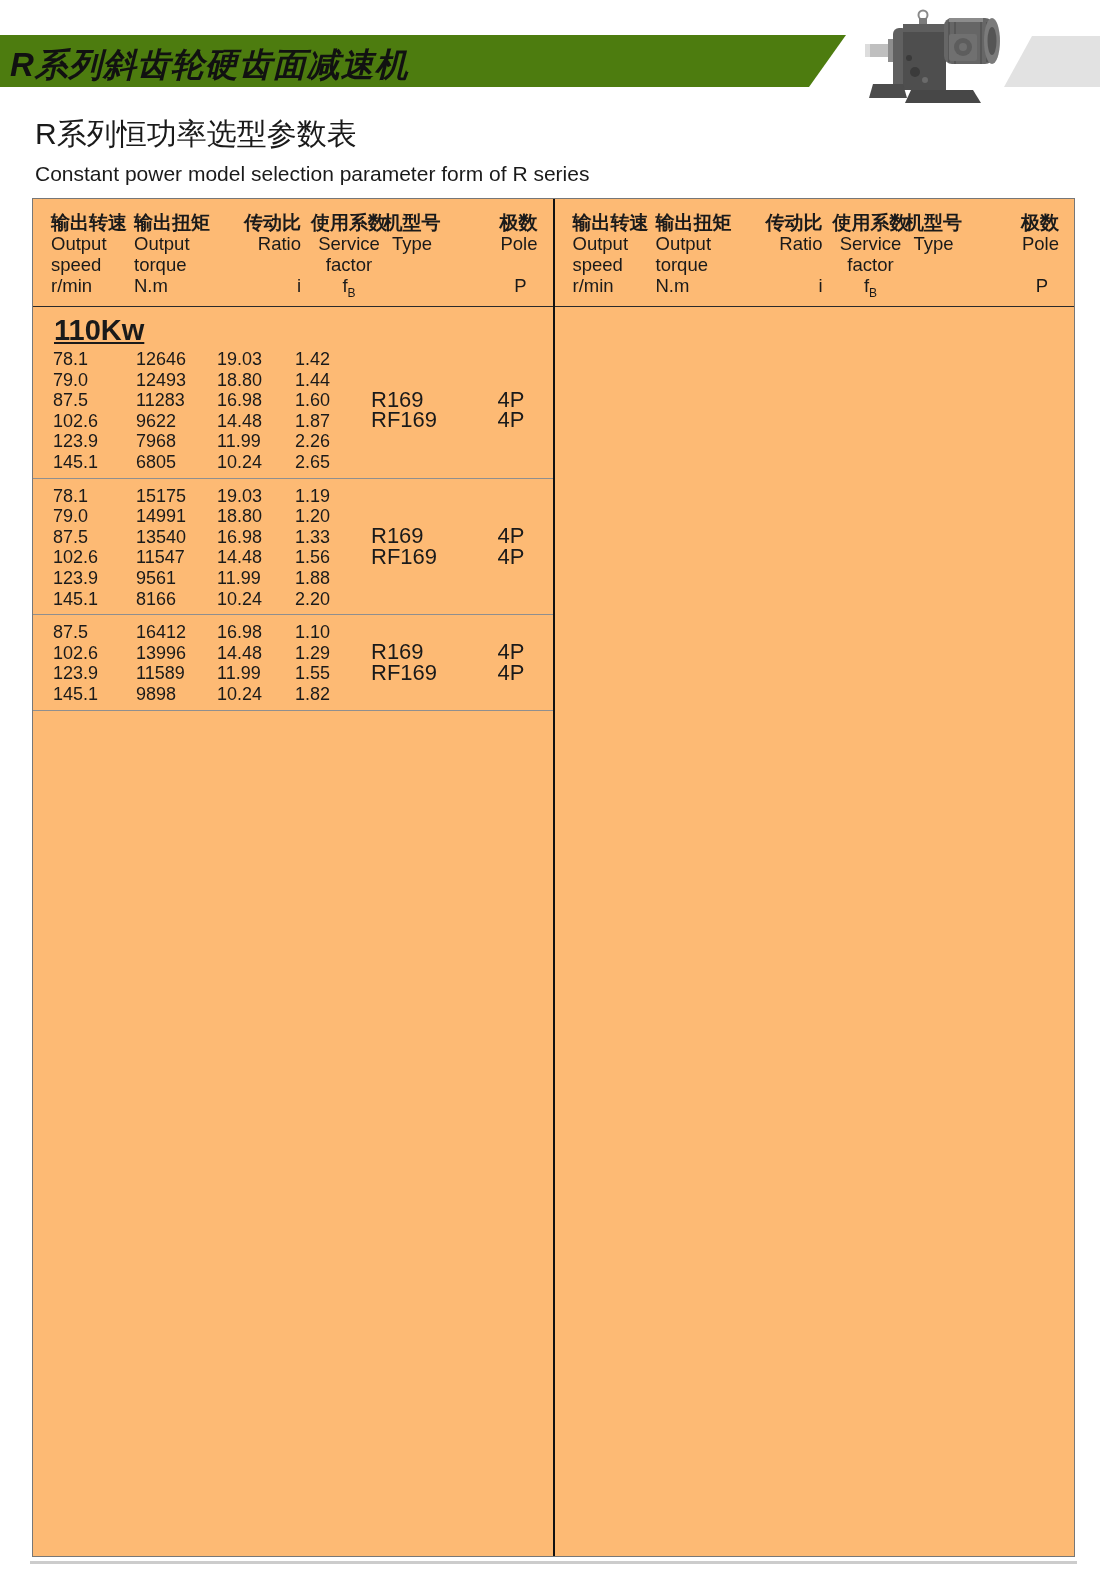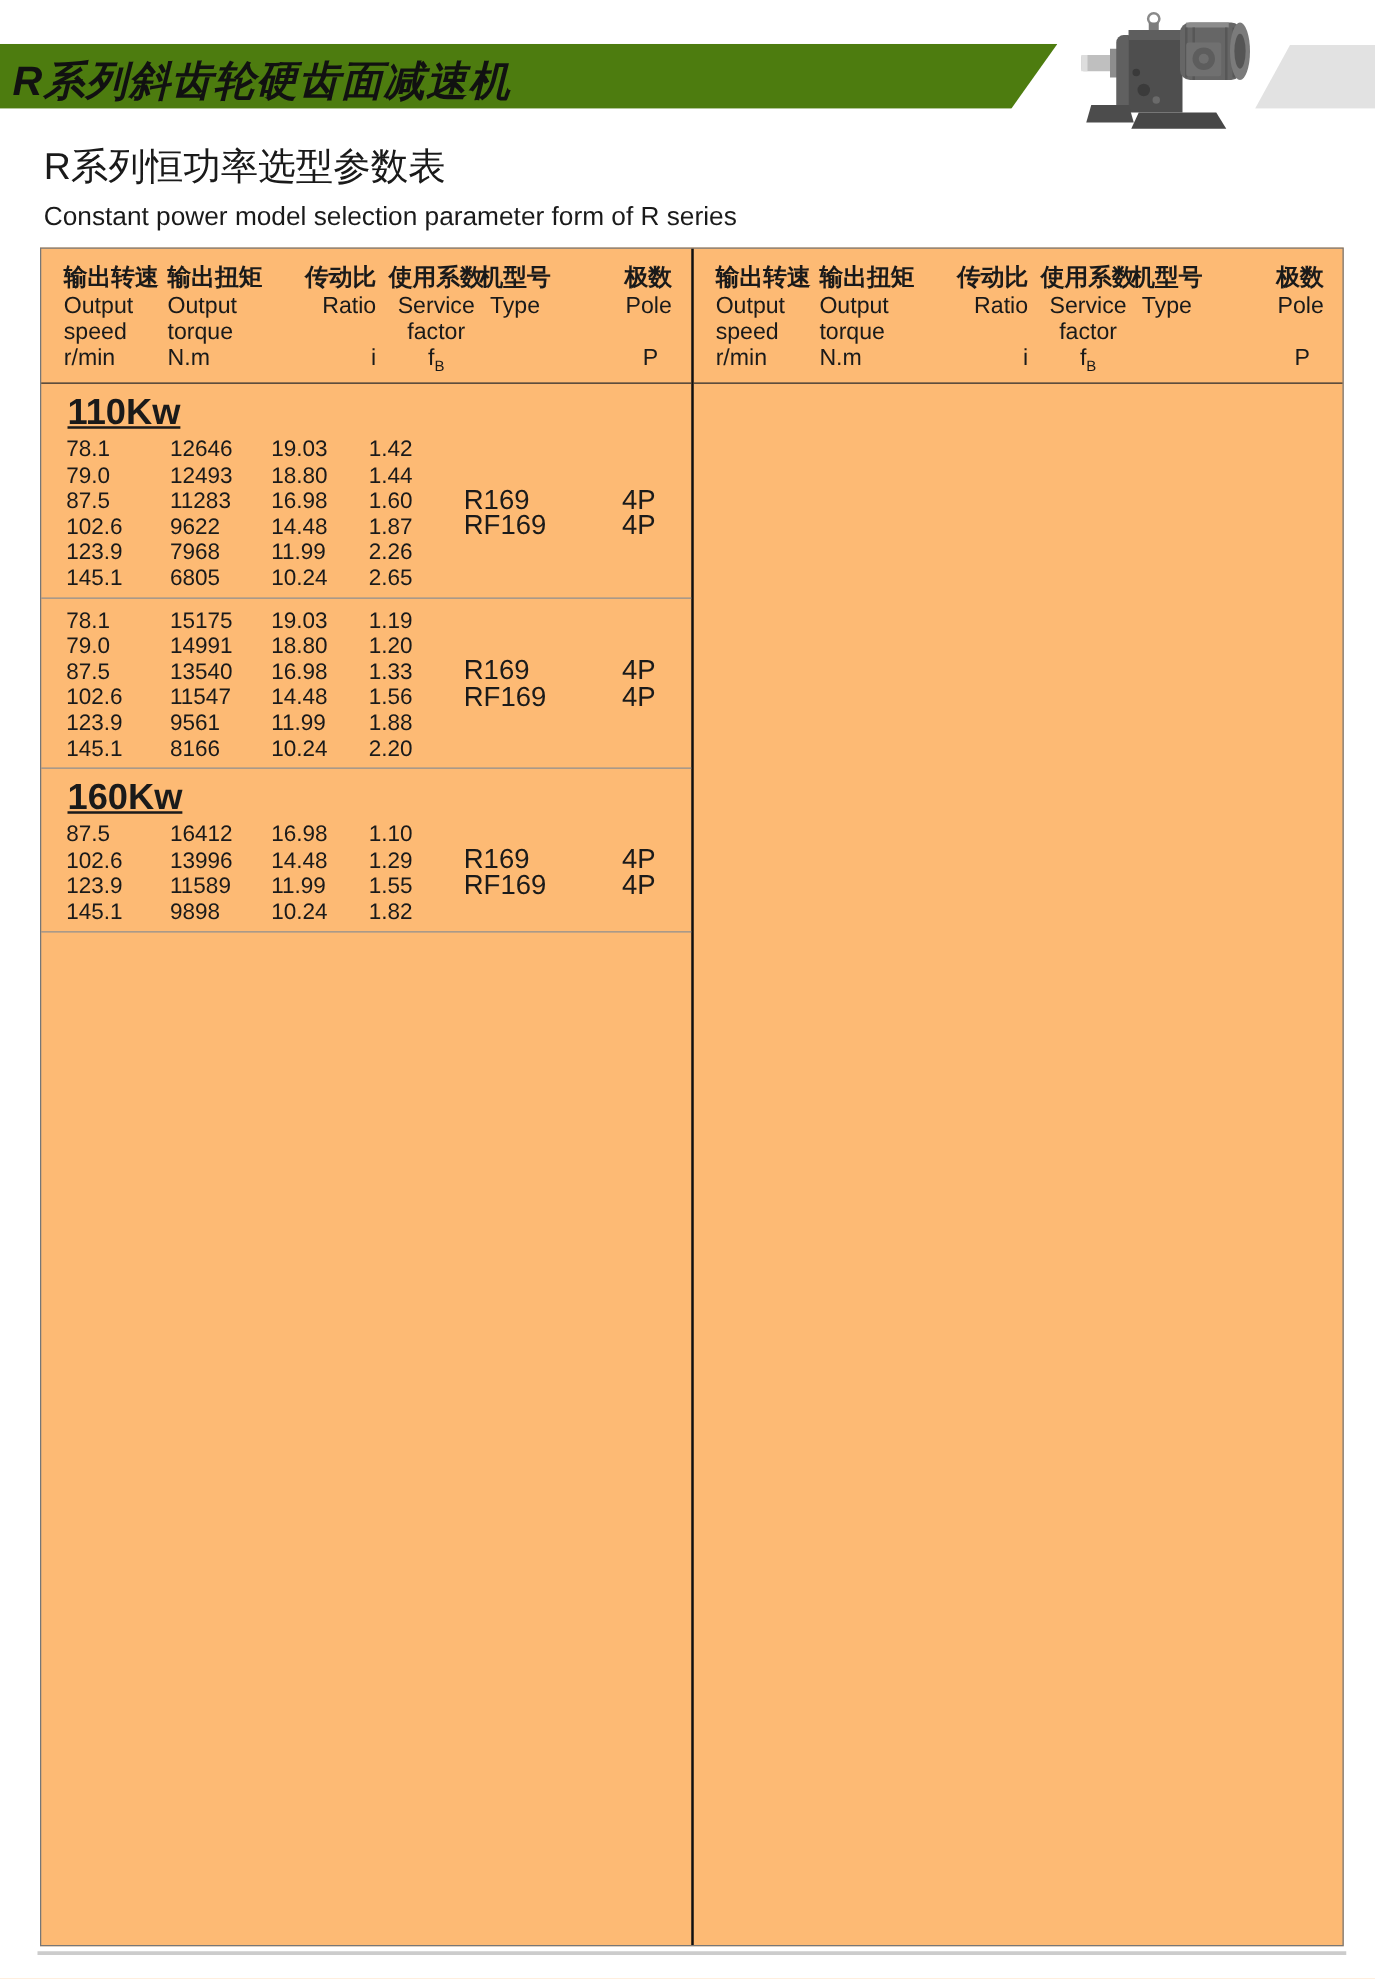--- a/index.html
+++ b/index.html
@@ -234,21 +234,20 @@
               <div class="type-line">R169</div>
               <div class="type-line">RF169</div>
             </div>
             <div class="pole-block">
               <div class="type-line">4P</div>
               <div class="type-line">4P</div>
             </div>
           </div>
         </div>
         <div class="section">
-          <div class="section-title">160Kw</div>
           <div class="rows">
             <div class="row">
               <span class="cell c-speed">87.5</span>
               <span class="cell c-torque">16412</span>
               <span class="cell c-ratio">16.98</span>
               <span class="cell c-factor">1.10</span>
             </div>
             <div class="row">
               <span class="cell c-speed">102.6</span>
               <span class="cell c-torque">13996</span>

